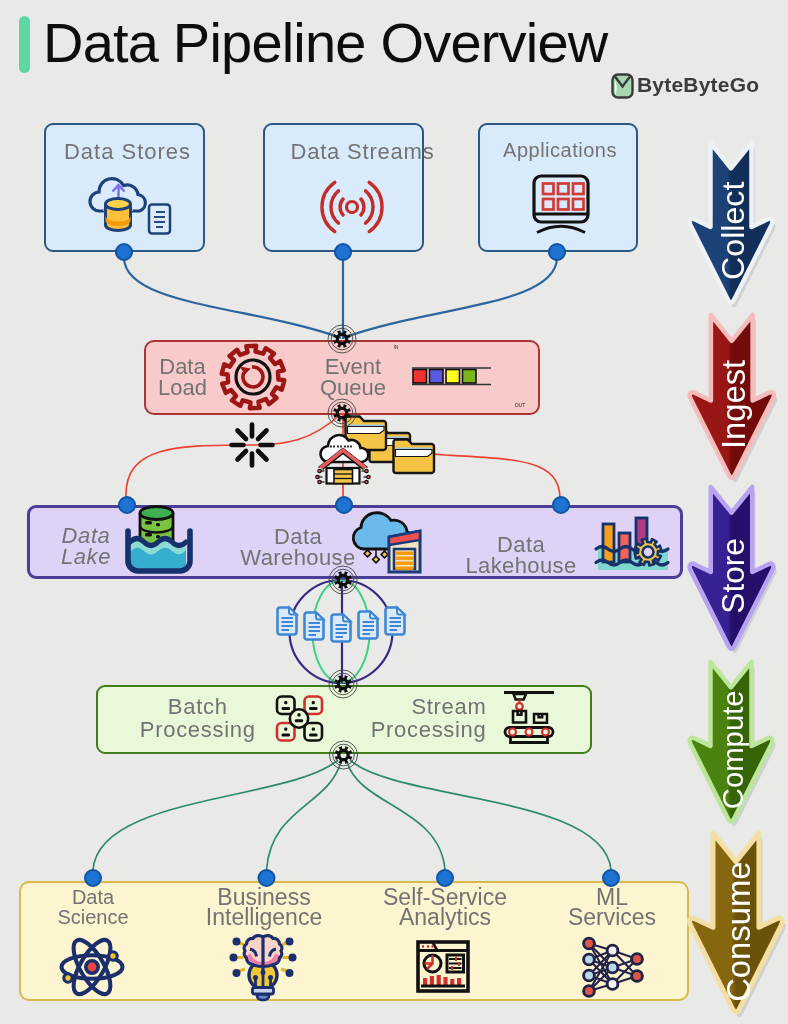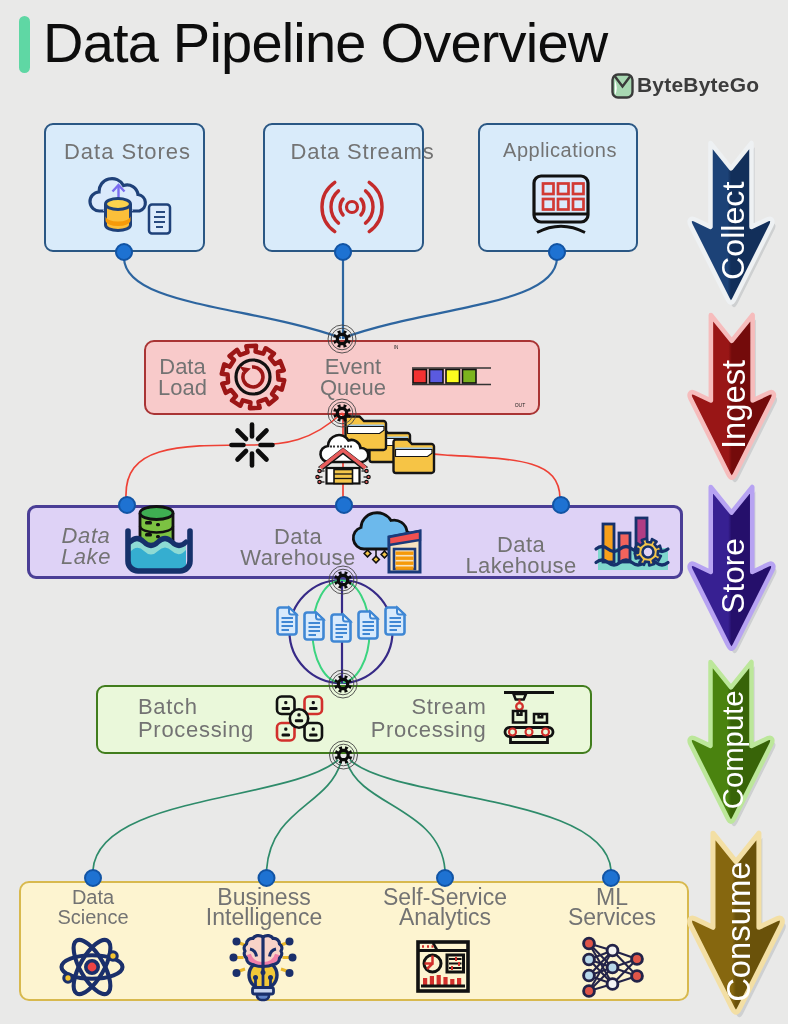--- a/index.html
+++ b/index.html
@@ -35,21 +35,21 @@
 <div class="lbl" style="left:307px;top:355.5px;width:92px;font-size:22px;line-height:21px;">Event Queue</div>
 <div class="lbl" style="left:510px;top:403px;width:20px;font-size:5px;color:#222;">OUT</div>
 <div class="lbl" style="left:391px;top:346px;width:10px;font-size:4.5px;color:#222;">IN</div>
 
 <div class="box" id="purplebox"></div>
 <div class="lbl" style="left:46px;top:524.5px;width:80px;font-size:22px;line-height:21px;letter-spacing:0.6px;font-style:italic;">Data Lake</div>
 <div class="lbl" style="left:238px;top:525.5px;width:120px;font-size:22px;line-height:21px;letter-spacing:0.4px;">Data Warehouse</div>
 <div class="lbl" style="left:461px;top:525.5px;width:120px;font-size:22px;line-height:21px;letter-spacing:0.4px;margin-top:8px;">Data Lakehouse</div>
 
 <div class="box" id="greenbox"></div>
-<div class="lbl" style="left:138px;top:696px;width:119.5px;font-size:22px;line-height:22.8px;letter-spacing:0.7px;text-align:left;">Batch Processing</div>
+<div class="lbl" style="left:138px;top:696px;width:119.5px;font-size:22px;line-height:22.8px;letter-spacing:0.7px;text-align:center;">Batch Processing</div>
 <div class="lbl" style="left:367px;top:696px;width:119.5px;font-size:22px;line-height:22.8px;letter-spacing:0.7px;text-align:right;">Stream Processing</div>
 
 <div class="box" id="yellowbox"></div>
 <div class="lbl" style="left:43px;top:886.5px;width:100px;font-size:20px;line-height:20px;">Data Science</div>
 <div class="lbl" style="left:194px;top:886.5px;width:140px;font-size:23px;line-height:20px;">Business Intelligence</div>
 <div class="lbl" style="left:373px;top:886.5px;width:144px;font-size:23px;line-height:20px;">Self-Service Analytics</div>
 <div class="lbl" style="left:562px;top:886.5px;width:100px;font-size:23px;line-height:20px;">ML Services</div>
 
 <svg class="ov" width="788" height="1024" viewBox="0 0 788 1024">
 <defs>

